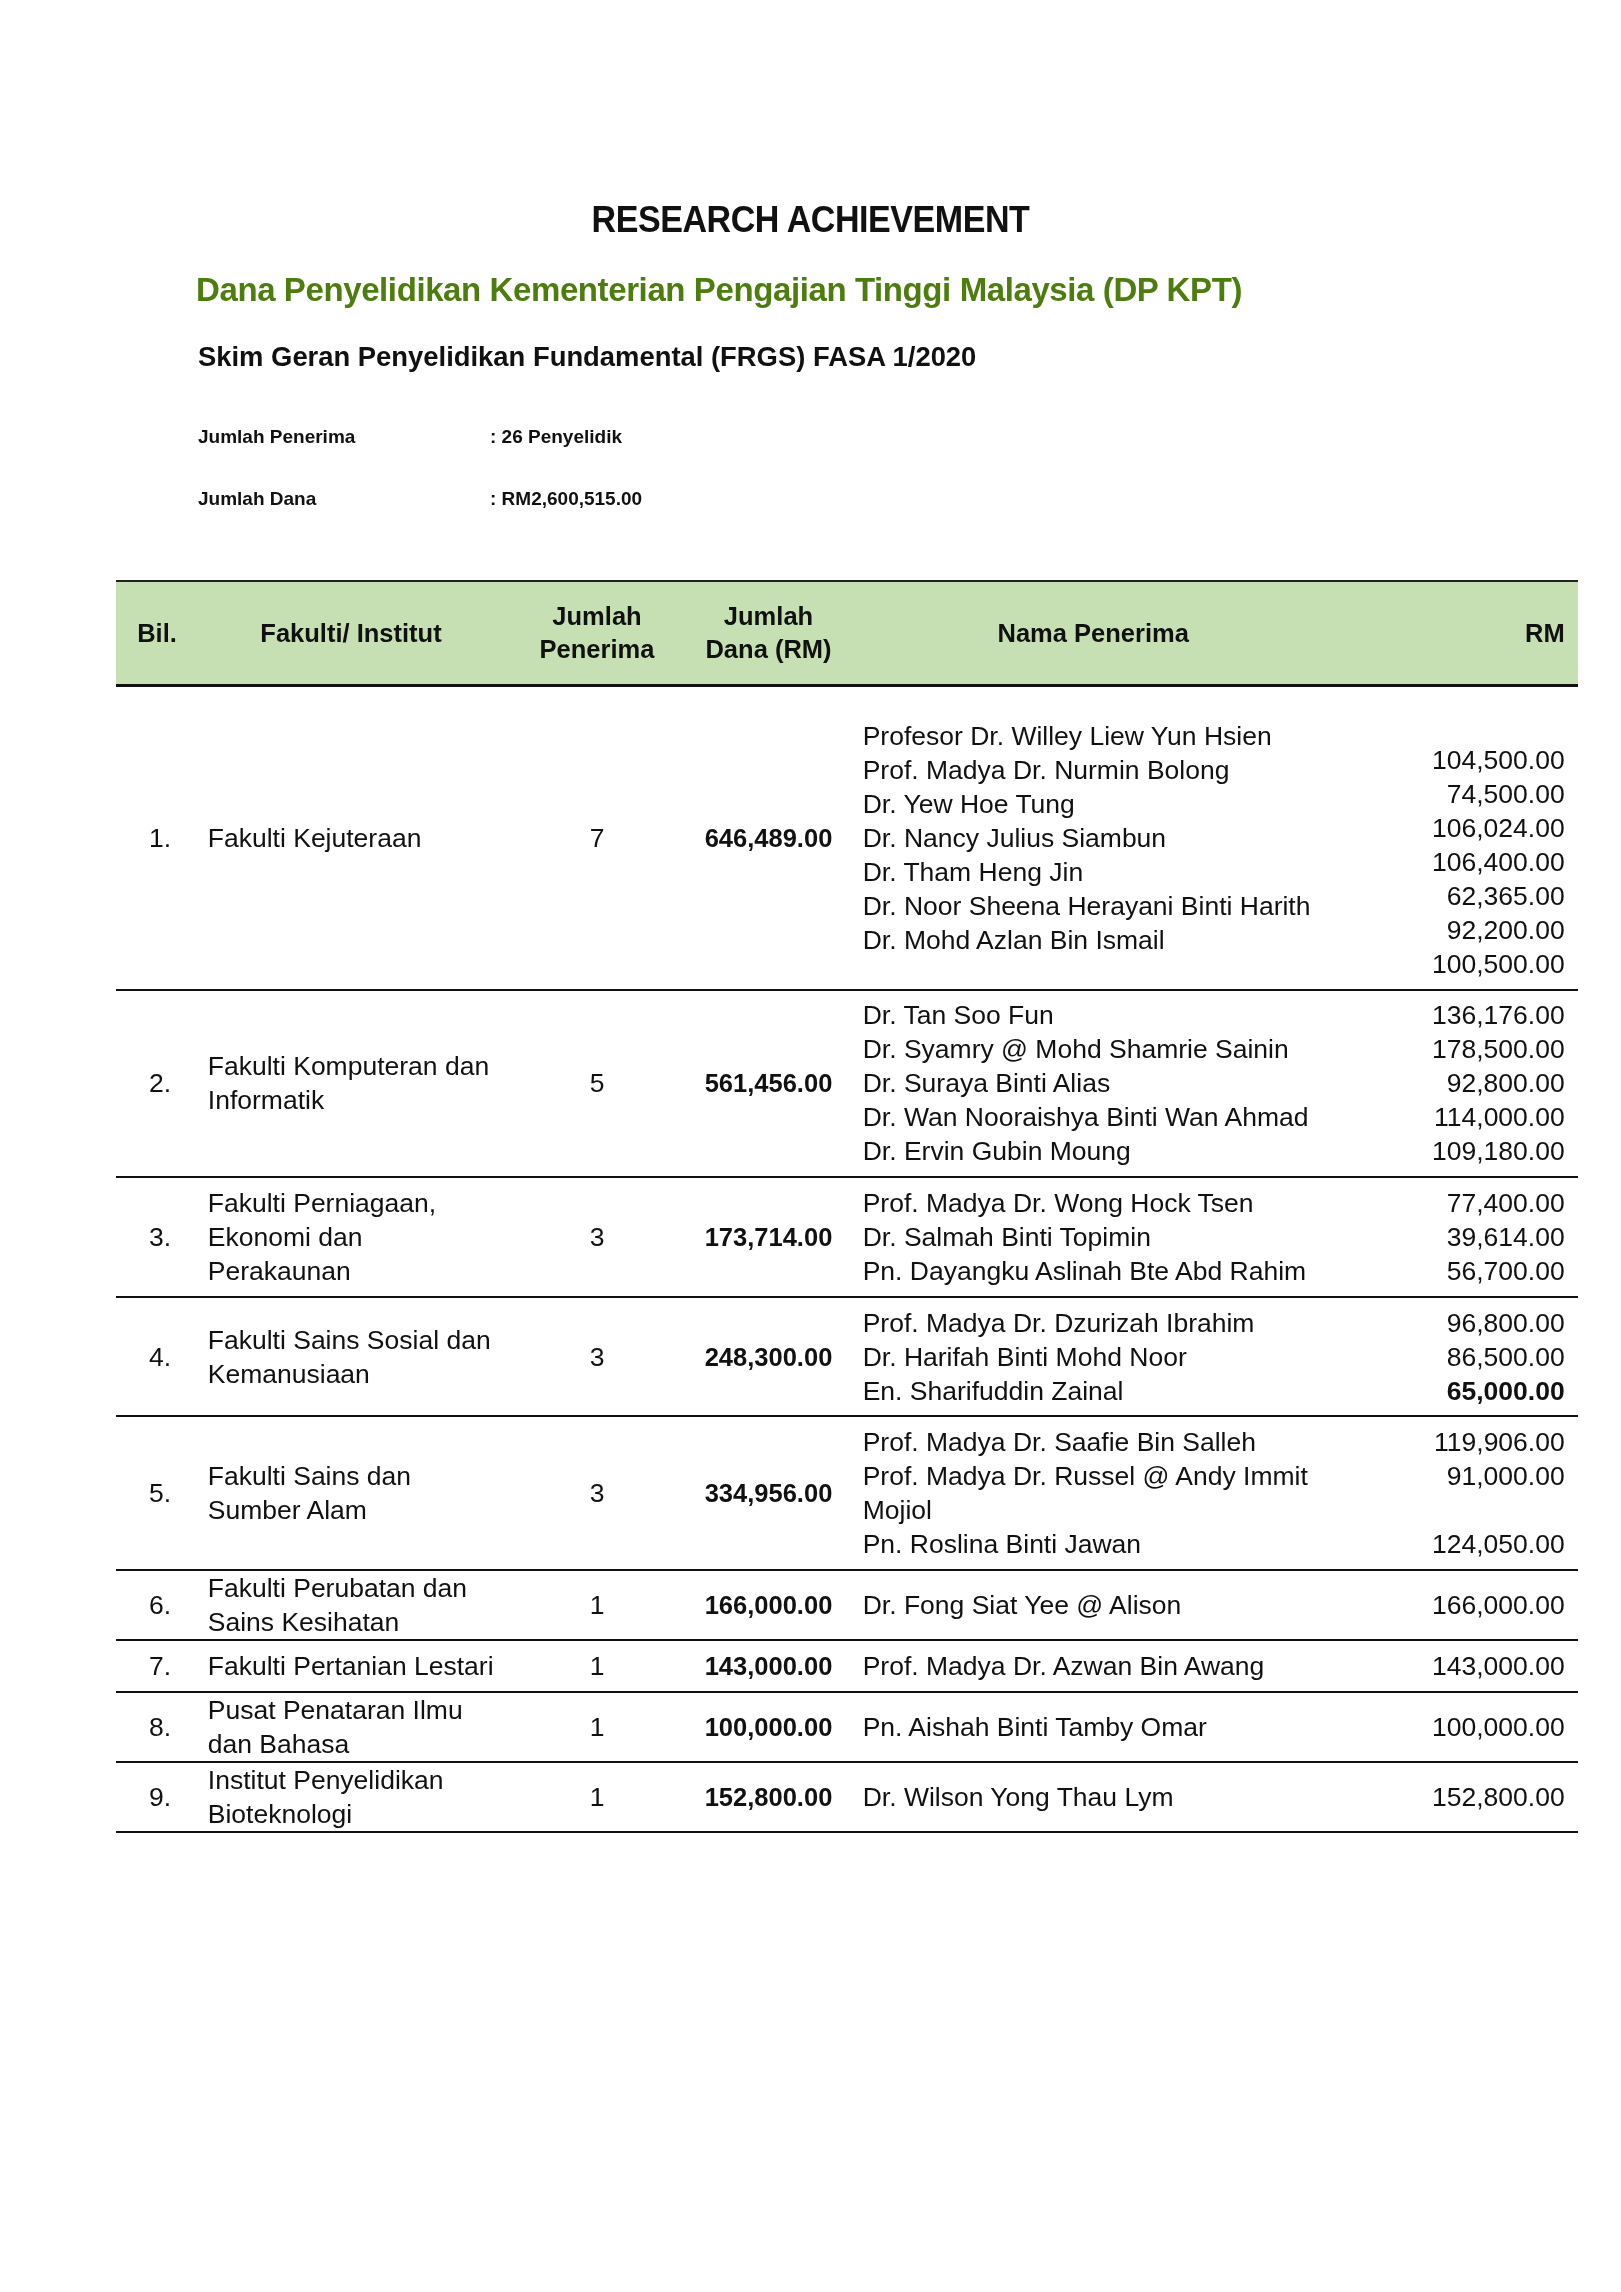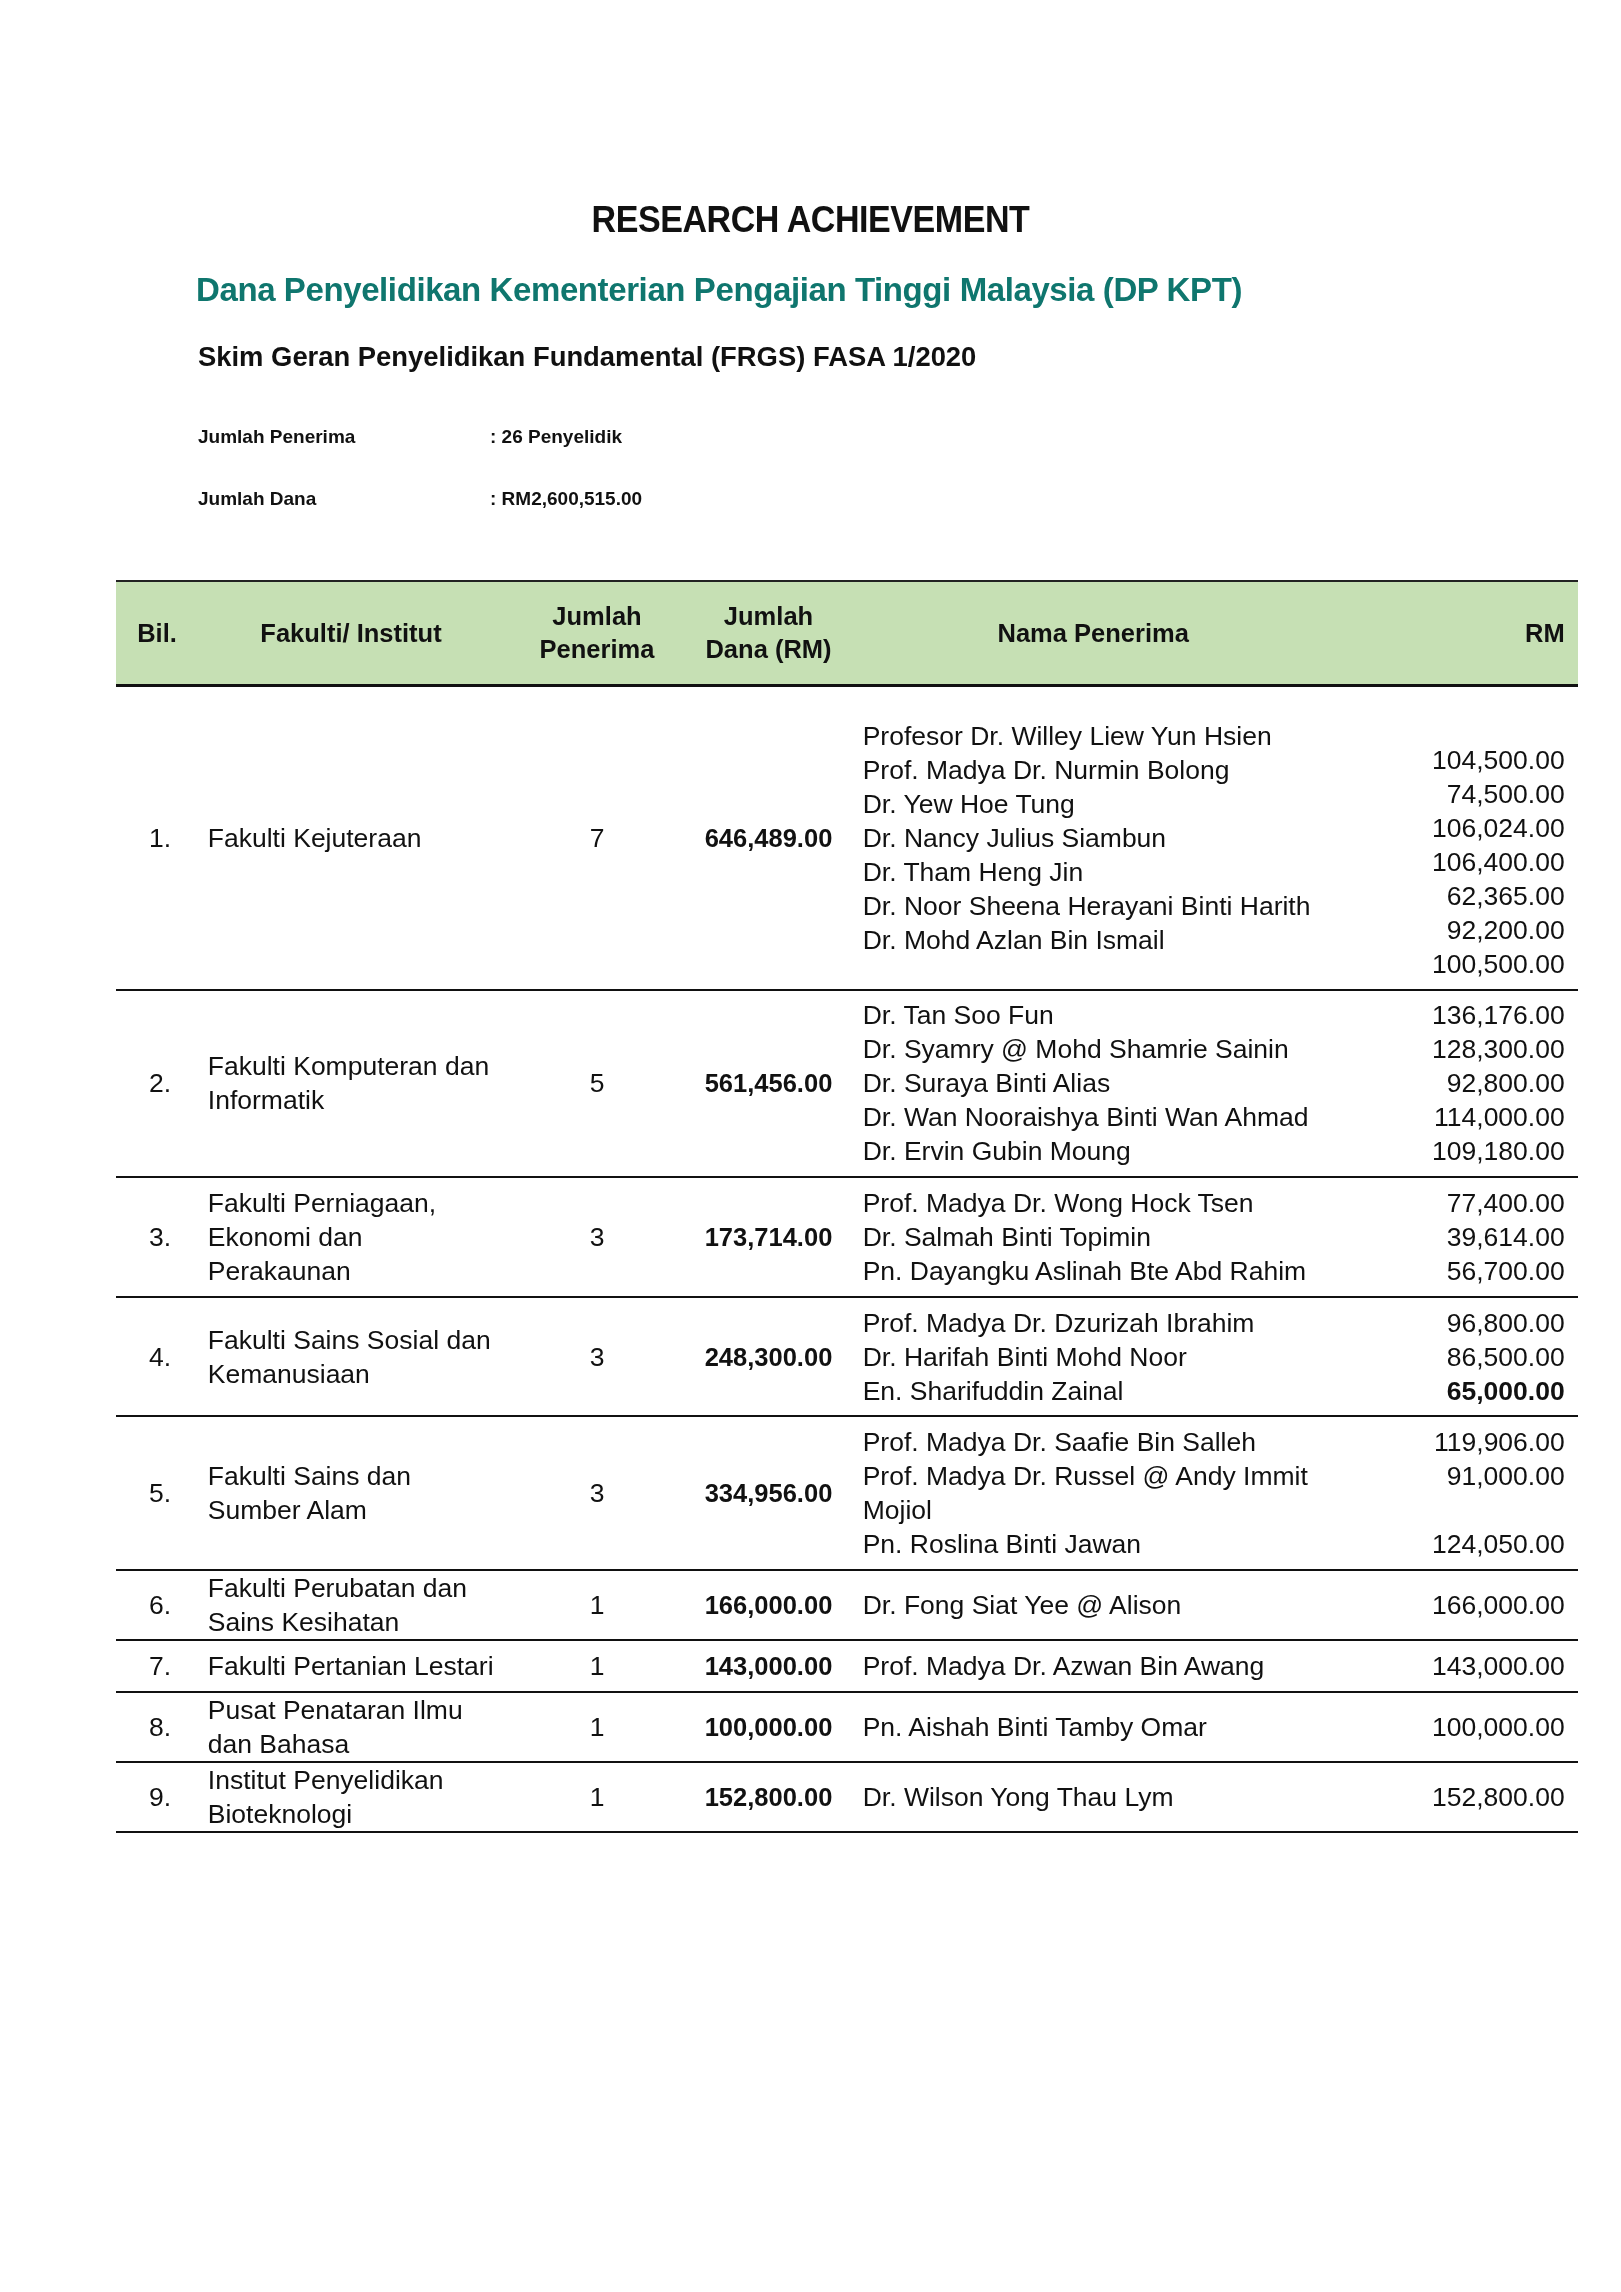--- a/index.html
+++ b/index.html
@@ -1,18 +1,18 @@
 <!DOCTYPE html>
 <html><head>
   <meta charset="utf-8">
   <style>
     html, body { margin: 0; padding: 0; background: #ffffff; }
     body { width: 1621px; height: 2293px; position: relative; font-family: "Liberation Sans", sans-serif; color: #111; }
     .title { position: absolute; top: 199px; left: 0; width: 1621px; text-align: center; font-family: "Liberation Sans", sans-serif; font-weight: bold; font-size: 37px; letter-spacing: -0.5px; transform: scaleX(0.92); }
-    .subtitle { position: absolute; top: 271px; left: 196px; font-weight: bold; font-size: 33px; color: #0f766e; letter-spacing: -0.4px; }
+    .subtitle { position: absolute; top: 271px; left: 196px; font-weight: bold; font-size: 33px; color: #4d7c0f; letter-spacing: -0.4px; }
     .scheme { position: absolute; top: 341px; left: 198px; font-weight: bold; font-size: 27.4px; }
     .summary-row { position: absolute; left: 198px; font-weight: bold; font-size: 19px; margin-top: 23px; }
     .summary-row .lbl { display: inline-block; width: 292px; }
     .row-rec { top: 403px; }
     .row-fund { top: 465px; }
 
     table.grid { position: absolute; top: 580px; left: 116px; width: 1433px; border-collapse: collapse; table-layout: fixed; }
     table.grid th { background: #c6e0b4; font-weight: bold; font-size: 25.5px; padding: 0; height: 102px; vertical-align: middle; line-height: 33px; }
     table.grid thead tr { border-top: 2px solid #222; border-bottom: 3.9px solid #111; }
     table.grid td { font-size: 26.5px; vertical-align: middle; padding: 0; line-height: 34px; }
@@ -85,21 +85,21 @@
         <td class="c-dana">561,456.00</td>
         <td class="c-nama pad">
           <div>Dr. Tan Soo Fun</div>
           <div>Dr. Syamry @ Mohd Shamrie Sainin</div>
           <div>Dr. Suraya Binti Alias</div>
           <div>Dr. Wan Nooraishya Binti Wan Ahmad</div>
           <div>Dr. Ervin Gubin Moung</div>
         </td>
         <td class="c-rm pad">
           <div style="height: 34px;">136,176.00</div>
-          <div style="height: 34px;">128,300.00</div>
+          <div style="height: 34px;">178,500.00</div>
           <div style="height: 34px;">92,800.00</div>
           <div style="height: 34px;">114,000.00</div>
           <div style="height: 34px;">109,180.00</div>
         </td>
       </tr>
       <tr class="grp">
         <td class="c-bil">3.</td>
         <td class="c-fak">Fakulti Perniagaan, Ekonomi dan Perakaunan</td>
         <td class="c-jp">3</td>
         <td class="c-dana">173,714.00</td>

